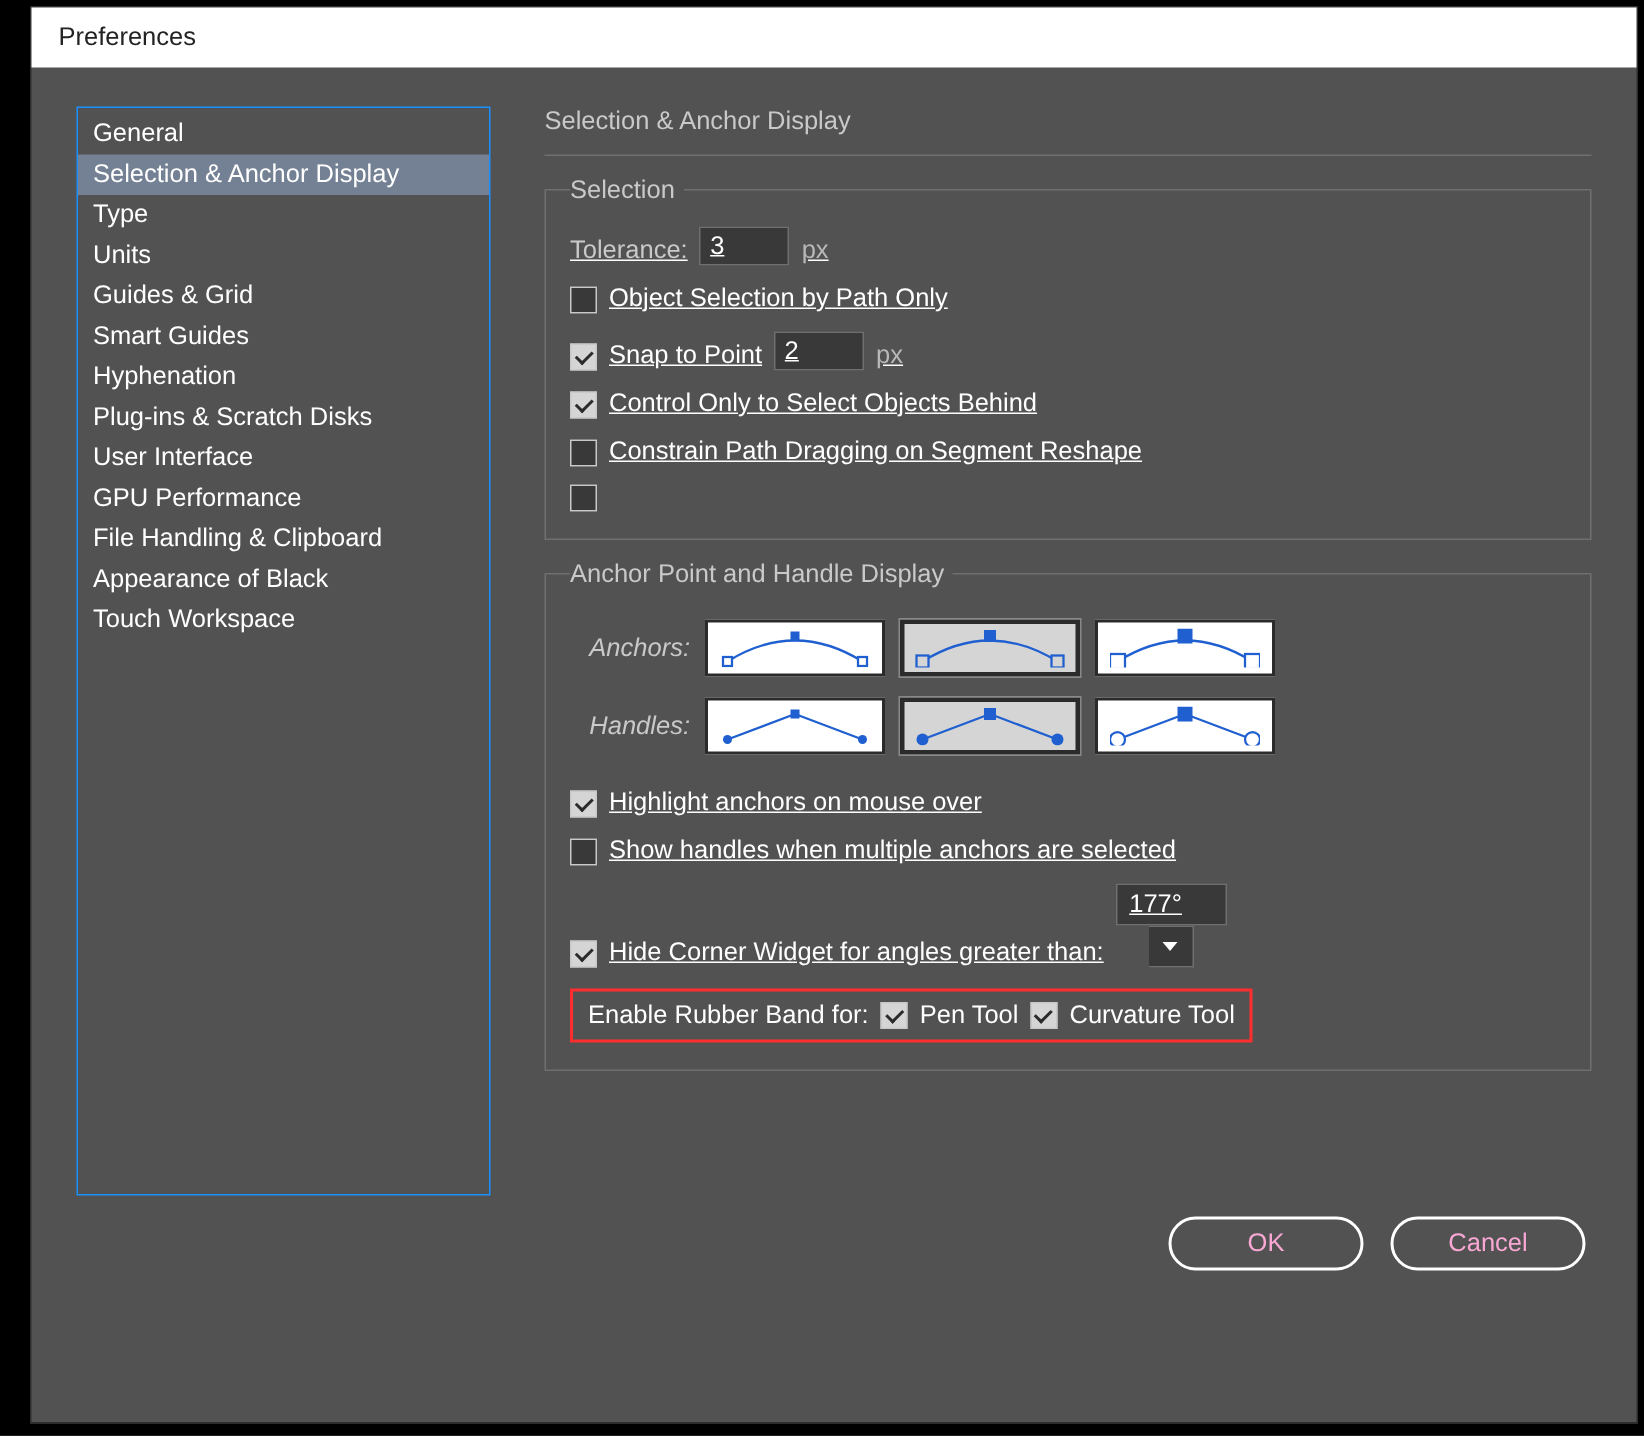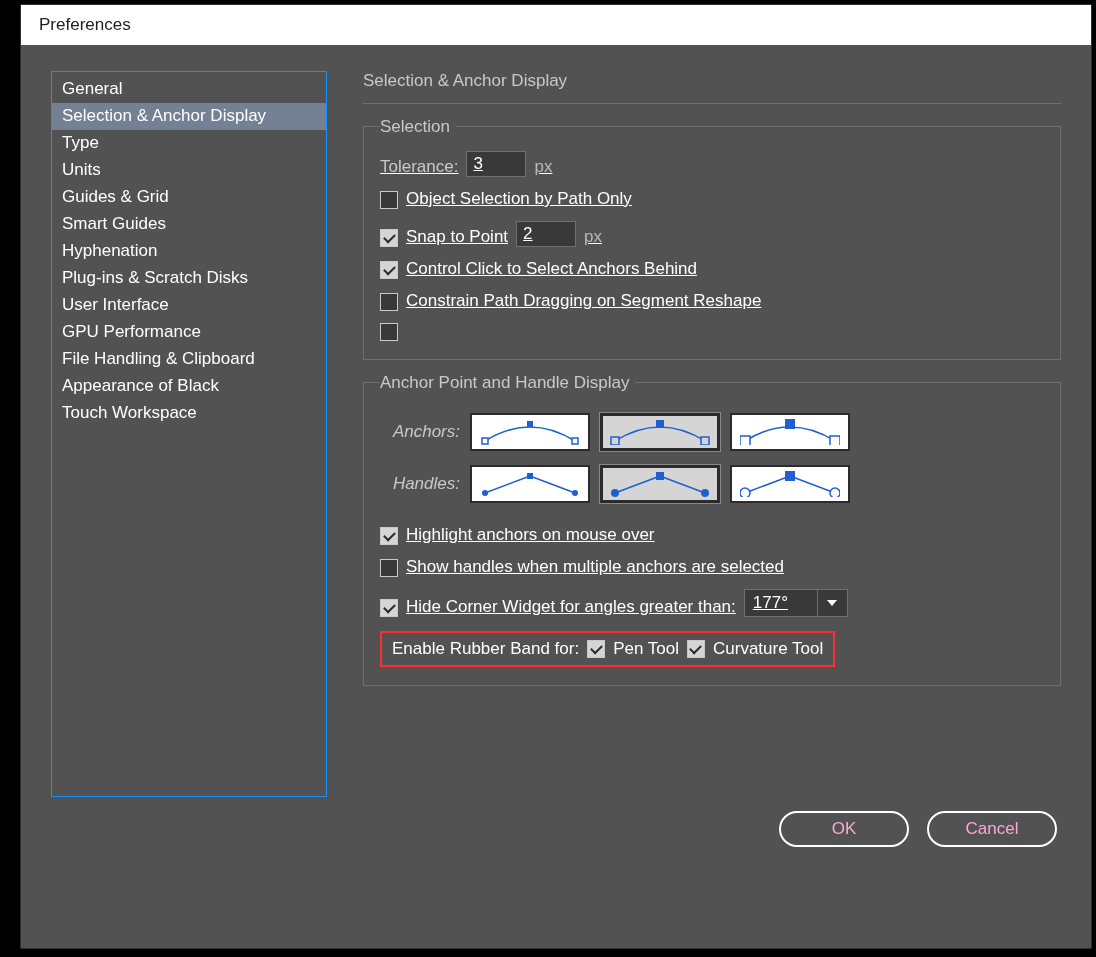--- a/index.html
+++ b/index.html
@@ -20,21 +20,21 @@
     .label-dim { color:#c9c9c9; }
     input.text { background:#393939; border:1px solid #6f6f6f; color:#fff; font-size:17px; width:60px; height:26px; padding:0 6px; }
     .unit { color:#b8b8b8; }
     .cb { width:18px; height:18px; border:1px solid #c9c9c9; background:#393939; display:inline-flex; align-items:center; justify-content:center; cursor:pointer; flex:none; }
     .cb.checked { background:#d5d5d5; }
     .cb.checked::after { content:""; width:5px; height:9px; border:solid #2b2b2b; border-width:0 2.3px 2.3px 0; transform:rotate(45deg) translate(-1px,-1px); }
     .thumb-row { display:flex; align-items:center; gap:10px; margin-top:6px;font-style:italic; }
     .thumb-label { width:80px; text-align:right; color:#c9c9c9; font-size:17px; }
     .thumb { width:120px; height:38px; border:2px solid #2b2b2b; background:#fff; cursor:pointer; display:flex; align-items:center; justify-content:center; }
     .thumb.selected { background:#d5d5d5; border:3px solid #2b2b2b; outline:1px solid #888; }
-    .angle-select { display:inline-flex; align-items:center; }
+    .angle-select { display:inline-flex; align-items:center;flex-direction:column; }
     .angle-val { background:#393939; border:1px solid #6f6f6f; color:#fff; font-size:17px; width:74px; height:28px; padding:3px 8px; }
     .angle-btn { width:30px; height:28px; border:1px solid #6f6f6f; border-left:none; background:#393939; display:flex; align-items:center; justify-content:center; cursor:pointer; }
     .chev { width:0; height:0; border-left:5px solid transparent; border-right:5px solid transparent; border-top:6px solid #fff; }
     .highlight-box { border:2px solid #ff2e2e; padding:6px 10px; display:inline-flex; align-items:center; gap:8px; margin-top:14px; font-size:17px; color:#fff; }
     .footer { display:flex; justify-content:flex-end; gap:18px; padding:14px 34px 0 0; }
     .pill { width:130px; height:36px; border:2px solid #fff; border-radius:18px; background:transparent; color:#f9a8d4; font-size:17px; display:flex; align-items:center; justify-content:center; cursor:pointer; }
     svg { display:block; }
   </style>
 </head>
 <body>
@@ -76,21 +76,21 @@
             <span>Object Selection by Path Only</span>
           </div>
           <div class="row">
             <span class="cb checked"></span>
             <span>Snap to Point</span>
             <input class="text" value="2" style="">
             <span class="unit">px</span>
           </div>
           <div class="row">
             <span class="cb checked"></span>
-            <span>Control Click to Select Anchors Behind</span>
+            <span>Control Only to Select Objects Behind</span>
           </div>
           <div class="row">
             <span class="cb"></span>
             <span>Constrain Path Dragging on Segment Reshape</span>
           </div>
           <div class="row">
             <span class="cb"></span>
           </div>
         </div>
 

